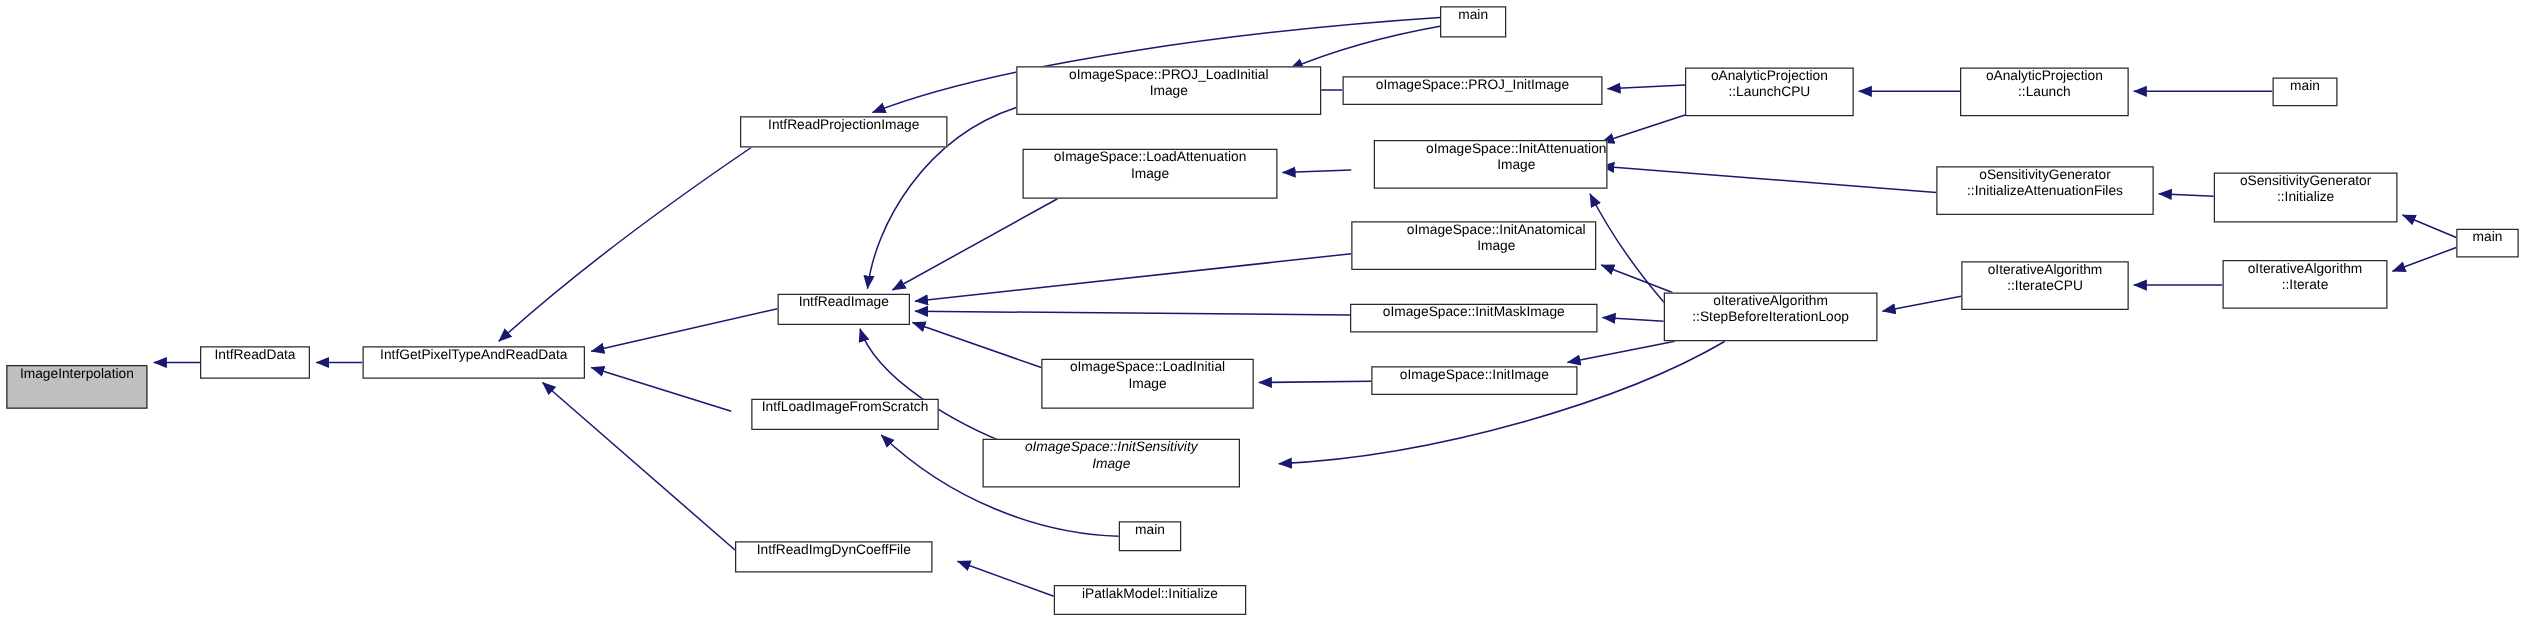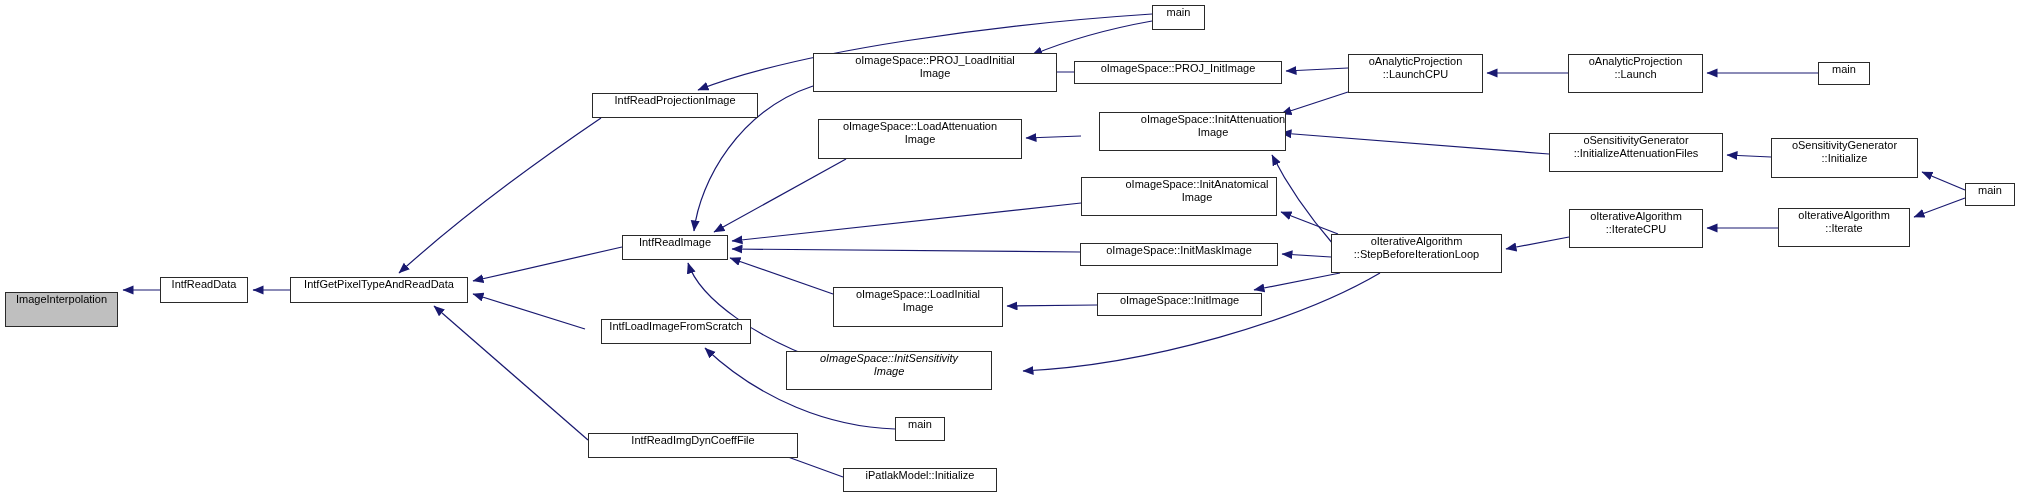--- a/index.html
+++ b/index.html
@@ -89,21 +89,21 @@
       </div>
       <div class="node" style="left: 592px; top: 93px; width: 166px; height: 25px; border-color: rgb(42, 42, 42);">
         <div>IntfReadProjectionImage</div>
       </div>
       <div class="node" style="left: 622px; top: 235px; width: 106px; height: 25px; border-color: rgb(42, 42, 42);">
         <div>IntfReadImage</div>
       </div>
       <div class="node" style="left: 585px; top: 319px; width: 150px; height: 25px; border-color: rgb(42, 42, 42); margin-left: 16px;">
         <div>IntfLoadImageFromScratch</div>
       </div>
-      <div class="node" style="left: 588px; top: 433px; width: 210px; height: 25px; border-color: rgb(42, 42, 42);">
+      <div class="node" style="left: 588px; top: 433px; width: 158px; height: 25px; border-color: rgb(42, 42, 42);">
         <div>IntfReadImgDynCoeffFile</div>
       </div>
       <div class="node" style="left: 895px; top: 417px; width: 50px; height: 24px; border-color: rgb(42, 42, 42);">
         <div>main</div>
       </div>
       <div class="node" style="left: 843px; top: 468px; width: 154px; height: 24px; border-color: rgb(42, 42, 42);">
         <div>iPatlakModel::Initialize</div>
       </div>
       <div class="node" style="left: 813px; top: 53px; width: 244px; height: 39px; border-color: rgb(42, 42, 42);">
         <div>oImageSpace::PROJ_LoadInitial</div>

